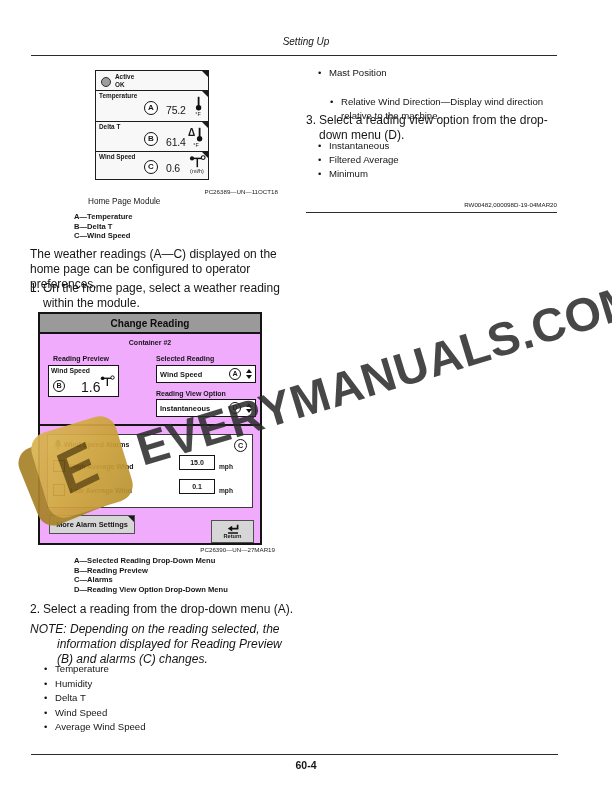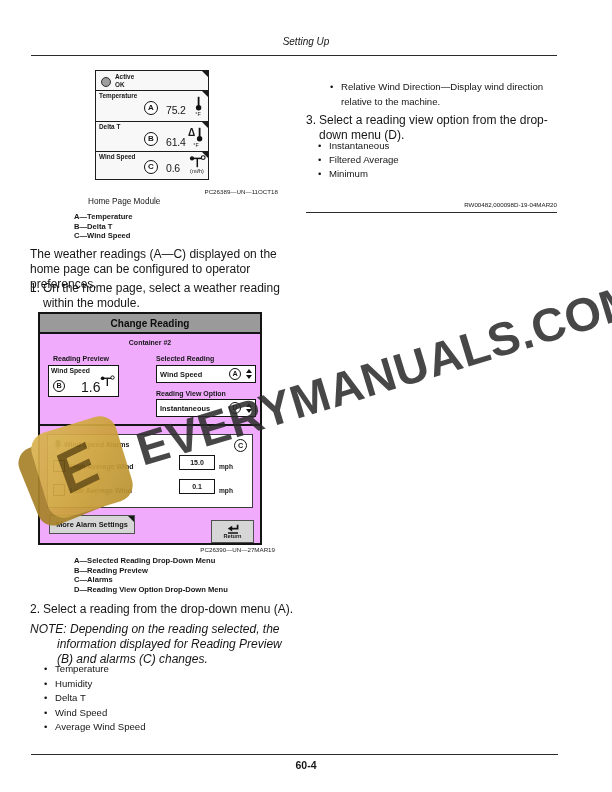--- a/index.html
+++ b/index.html
@@ -283,20 +283,21 @@
   <div class="abs body-txt note">NOTE: Depending on the reading selected, the information displayed for Reading Preview (B) and alarms (C) changes.</div>
 
   <div class="abs bullets-left">
     <div class="li"><span>Temperature</span></div>
     <div class="li"><span>Humidity</span></div>
     <div class="li"><span>Delta T</span></div>
     <div class="li"><span>Wind Speed</span></div>
     <div class="li"><span>Average Wind Speed</span></div>
   </div>
 
+  <div class="abs li rb1"><span>Mast Position</span></div>
   <div class="abs li rb2"><span>Relative Wind Direction—Display wind direction relative to the machine.</span></div>
 
   <div class="abs body-txt step step3">
     <span class="n">3.</span><span>Select a reading view option from the drop-down menu (D).</span>
   </div>
 
   <div class="abs opts">
     <div class="li"><span>Instantaneous</span></div>
     <div class="li"><span>Filtered Average</span></div>
     <div class="li"><span>Minimum</span></div>

